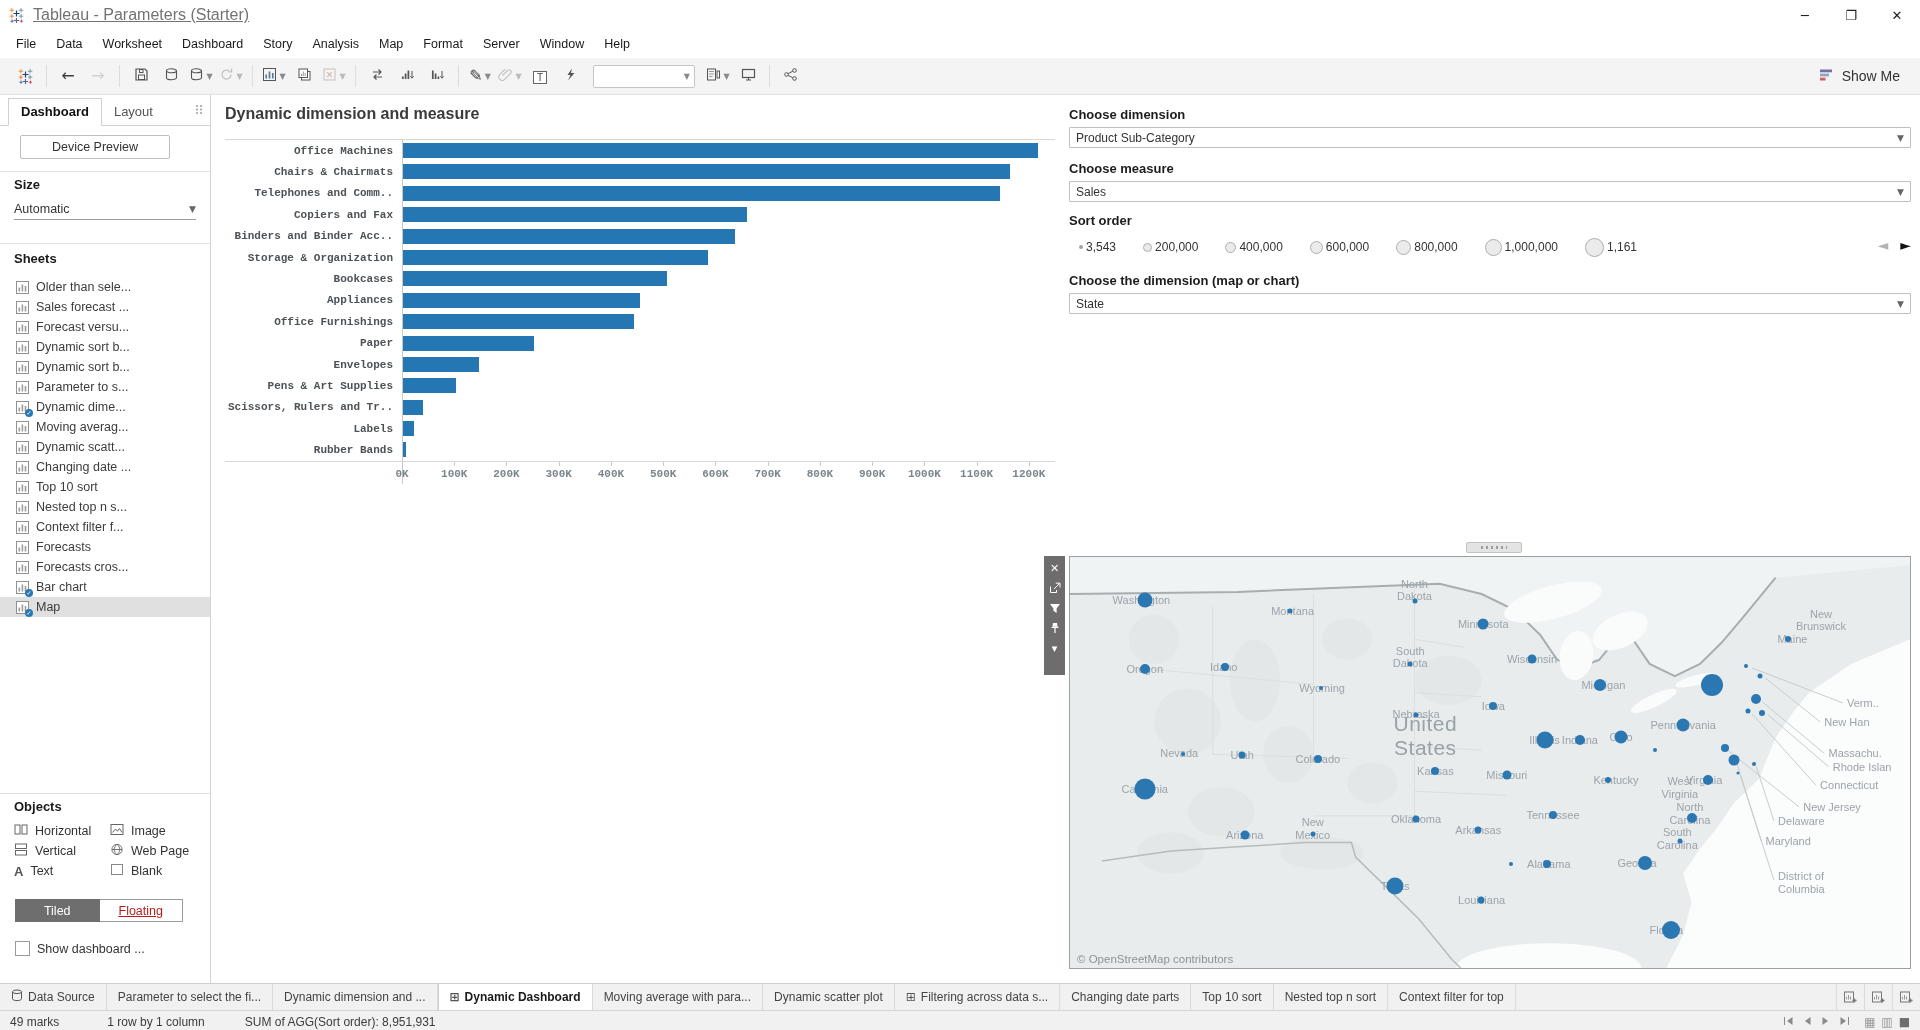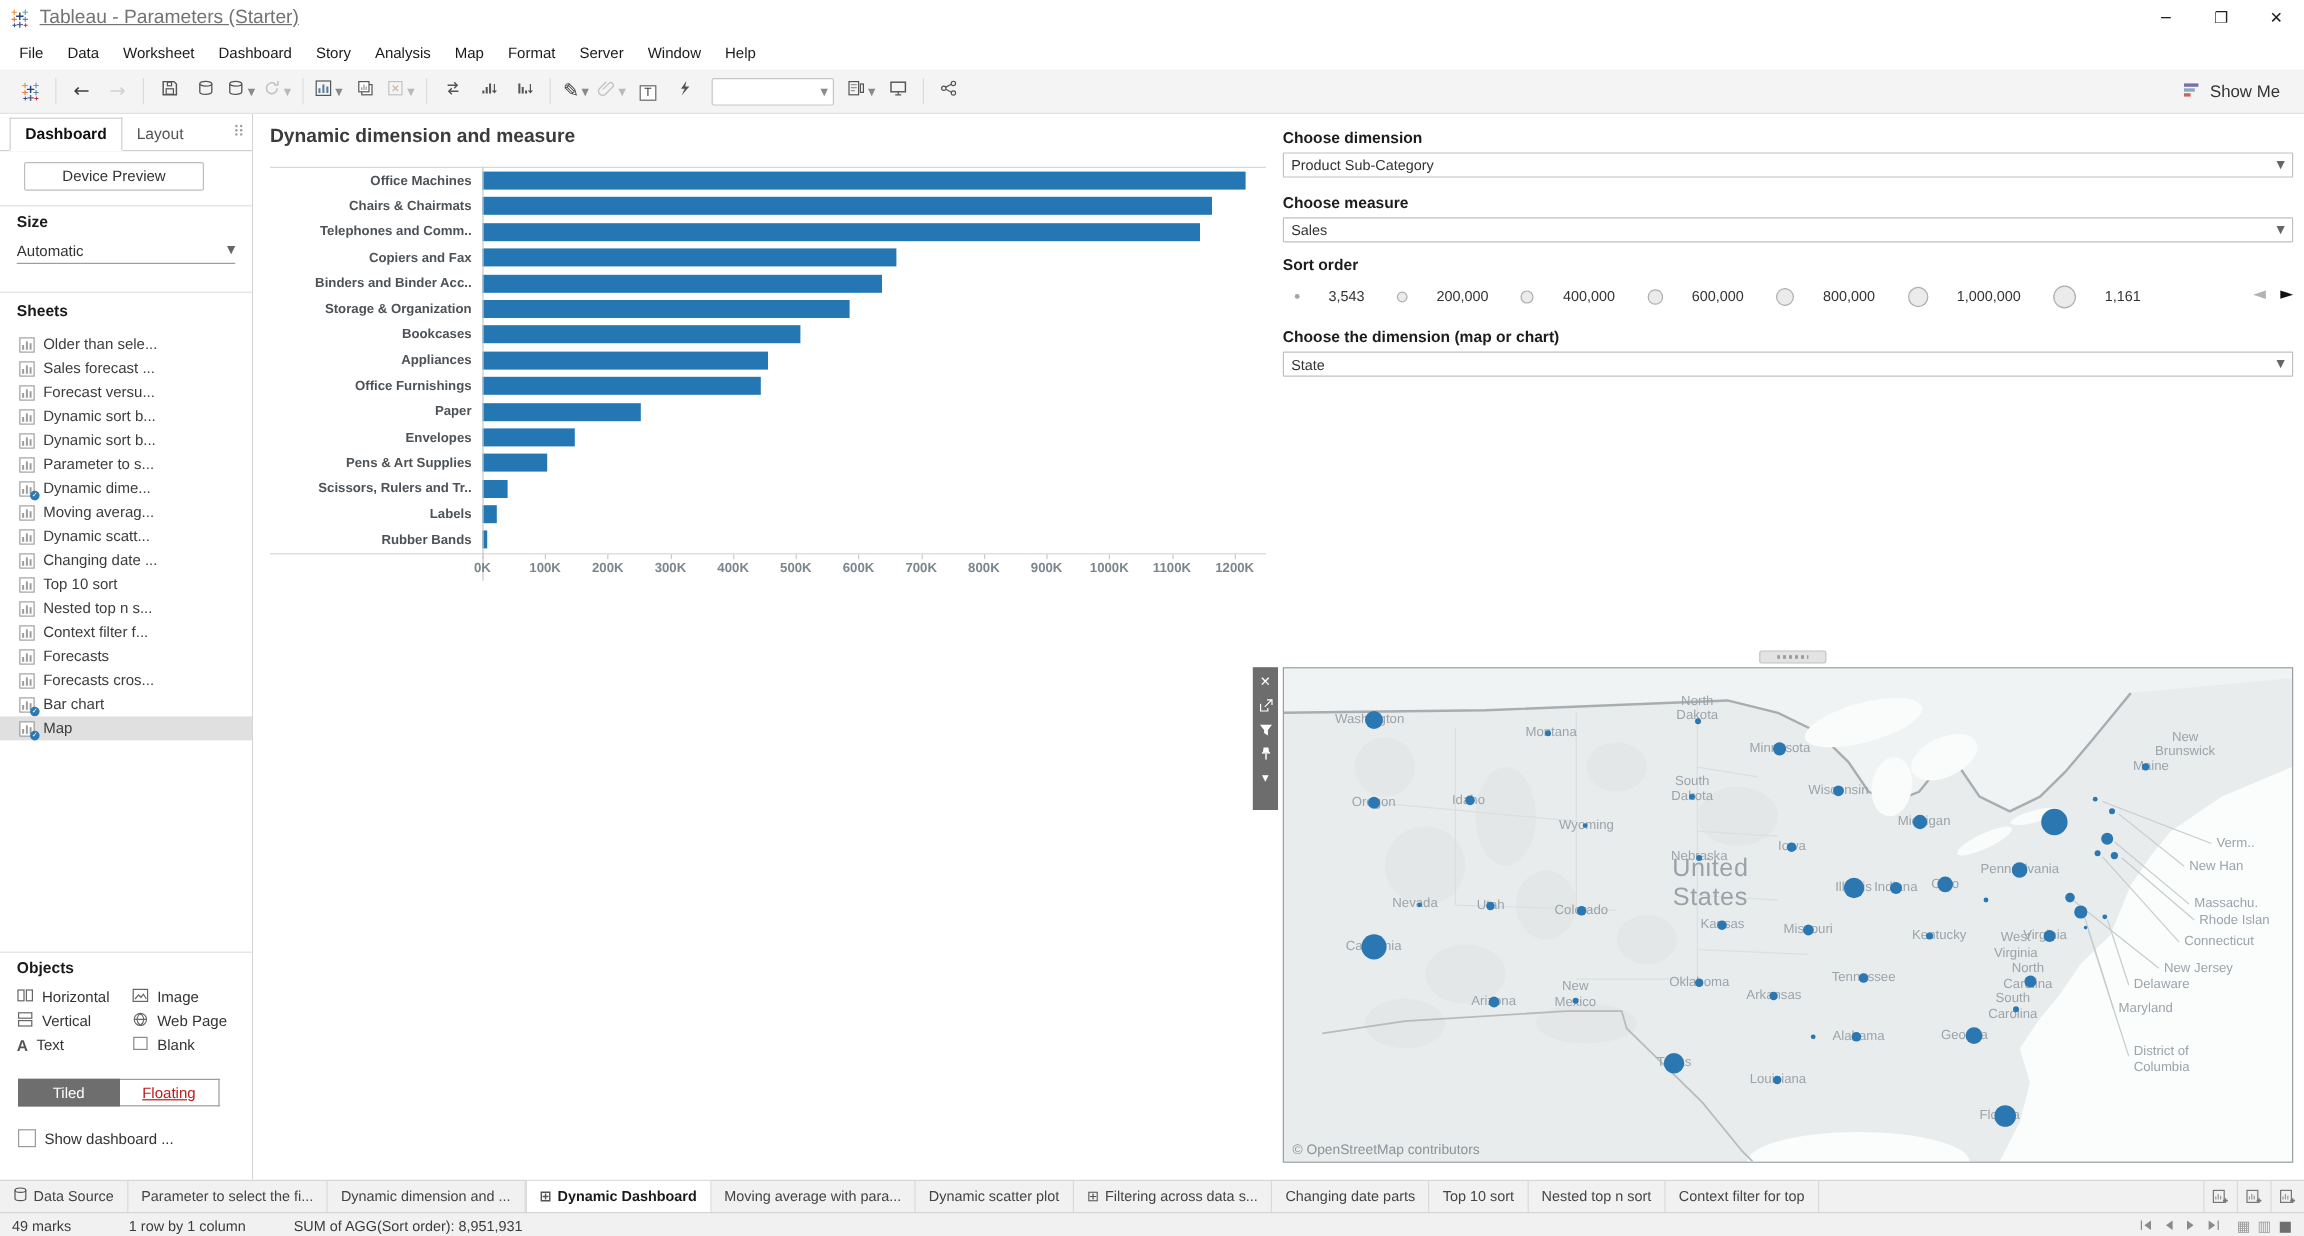--- a/index.html
+++ b/index.html
@@ -51,40 +51,40 @@
   .objgrid{position:absolute;left:14px;right:8px;top:726px;display:grid;grid-template-columns:1fr 1fr;grid-auto-rows:20px;column-gap:4px;}
   .obj{display:flex;align-items:center;gap:7px;font-size:12.5px;color:#333;}
   .tf-row{position:absolute;left:15px;top:804px;width:168px;height:23px;display:flex;}
   .tfbtn{flex:1;display:flex;align-items:center;justify-content:center;font-size:12.5px;border:1px solid #9b9b9b;}
   .tfbtn.on{background:#6e6e6e;color:#fff;border-color:#6e6e6e;}
   .tfbtn.off{background:#fff;color:#b91c1c;border-left:none;text-decoration:underline;}
   .showdash{position:absolute;left:15px;top:846px;display:flex;align-items:center;gap:7px;font-size:12.5px;color:#333;}
   .cb{width:13px;height:13px;border:1px solid #9a9a9a;background:#fff;display:inline-block;}
   
   .chart-title{position:absolute;left:14px;top:10px;font-size:16px;font-weight:bold;color:#3b3b3b;}
-  .chart{position:absolute;left:14px;top:44px;width:830px;}
+  .chart{position:absolute;left:14px;top:44px;width:830px;font-family:Liberation Mono, monospace;}
   .rows{position:relative;border-top:1px solid #d7d7d7;border-bottom:1px solid #d7d7d7;}
   .crow{display:flex;height:21.4px;align-items:center;}
   .clab{flex:0 0 168px;text-align:right;padding-right:9px;font-size:11px;font-weight:bold;color:#4d5257;white-space:nowrap;overflow:hidden;}
   .ctrack{flex:1;position:relative;height:100%;}
   .cbar{position:absolute;left:0;top:3px;height:15px;background:#2577b4;}
   .vaxis{position:absolute;left:177px;top:0;bottom:0;width:1px;background:#c9c9c9;}
   .ticks{position:relative;margin-left:177px;height:22px;}
   .tkm{position:absolute;top:0;height:4px;width:1px;background:#c9c9c9;}
   .tkl{position:absolute;top:6px;transform:translateX(-50%);font-size:11px;font-weight:bold;color:#7b868c;white-space:nowrap;}
   
   .plabel{position:absolute;left:858px;font-size:13px;font-weight:bold;color:#1c1c1c;}
   .pdd{position:absolute;left:858px;width:842px;height:21px;border:1px solid #c0c0c0;border-radius:1px;background:#fff;
        font-size:12px;color:#333;display:flex;align-items:center;justify-content:space-between;padding:0 6px;box-sizing:border-box;}
   .pdd .car{font-size:9px;color:#666;font-family:"DejaVu Sans",sans-serif;}
   .sortrow{position:absolute;left:868px;top:138px;width:832px;height:28px;display:flex;align-items:center;}
   .stop{display:flex;align-items:center;margin-right:27px;}
   .stopc{border-radius:50%;background:#ebebeb;border:1px solid #aeaeae;box-sizing:border-box;}
   .stopc.fill{background:#a3a3a3;border:none;}
-  .stop .sl{margin-left:24px;font-size:12px;color:#333;}
+  .stop .sl{margin-left:3px;font-size:12px;color:#333;}
   .sarrows{position:absolute;right:0;top:4px;display:flex;gap:12px;font-family:"DejaVu Sans",sans-serif;font-size:14px;}
   .sarrows .l{color:#b3b3b3;} .sarrows .r{color:#111;}
   
   .grip{position:absolute;left:1255px;top:447px;width:54px;height:9px;background:#e3e3e3;border:1px solid #c2c2c2;border-radius:2px;
         display:flex;align-items:center;justify-content:center;}
   .grip::after{content:"";width:26px;height:3px;background:repeating-linear-gradient(90deg,#9d9d9d 0 2px,transparent 2px 5px);}
   .mapstrip{position:absolute;left:833px;top:461px;width:21px;height:114px;background:#6d6d6d;display:flex;flex-direction:column;
             align-items:center;padding-top:5px;gap:6px;}
   .mapstrip .msb{width:14px;height:14px;display:flex;align-items:center;justify-content:center;color:#fff;font-size:11px;font-family:"DejaVu Sans",sans-serif;}
   .mapframe{position:absolute;left:858px;top:461px;width:840px;height:411px;border:1px solid #9aa0a3;background:#e9eced;overflow:hidden;box-sizing:content-box;}

